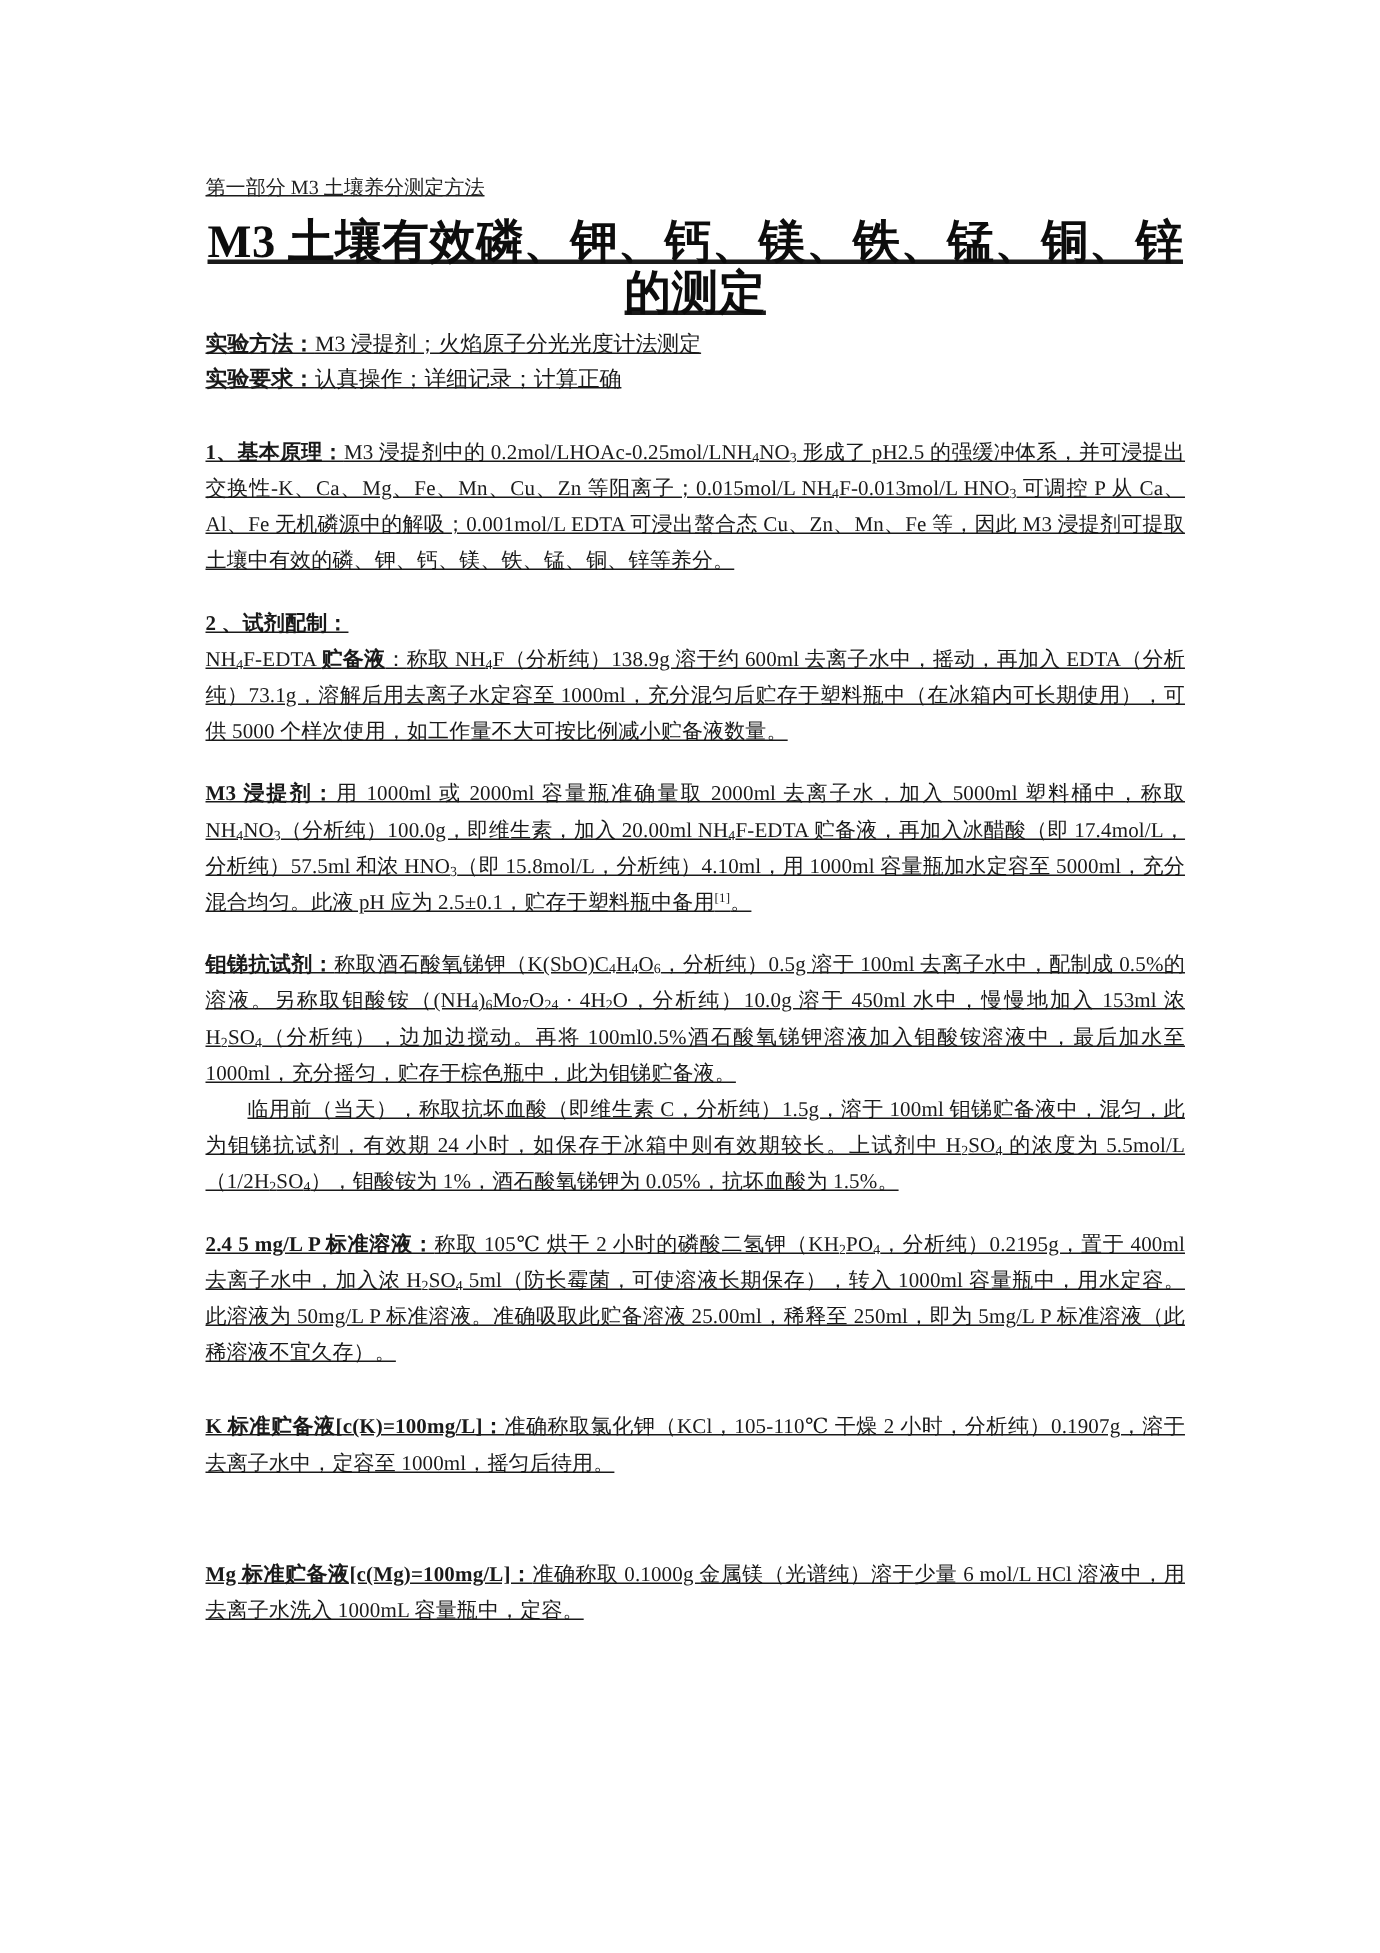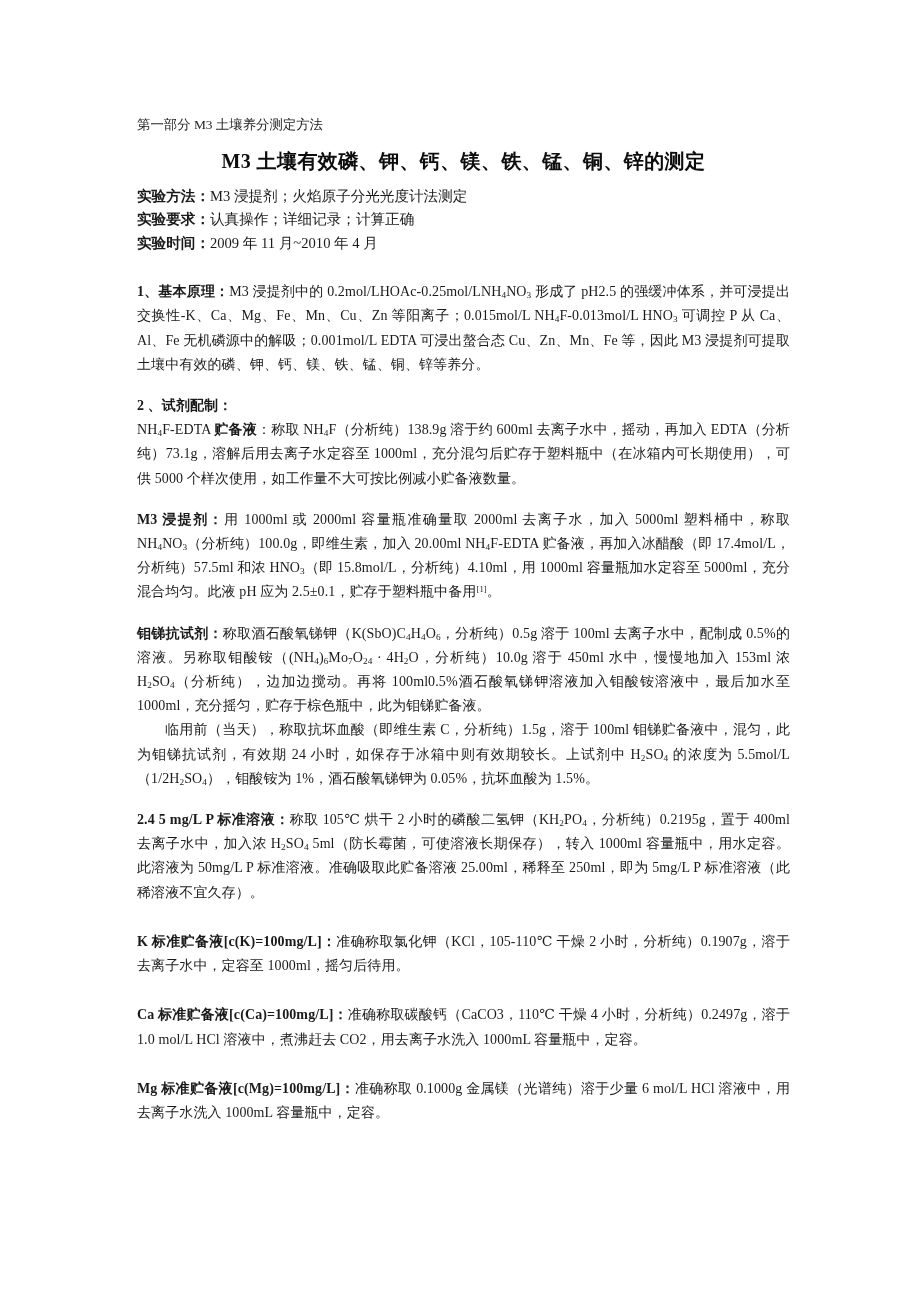--- a/index.html
+++ b/index.html
@@ -17,20 +17,21 @@
   .page {
     position: relative;
     width: 920px;
     height: 1302px;
     background: #ffffff;
     box-sizing: border-box;
     padding: 115px 130px 0 137px;
   }
   .doc-body {
     width: 653px;
+    text-decoration: underline;
   }
 
   
   .para {
     font-size: 14px;
     line-height: 24.2px;
     text-align: justify;
     text-justify: inter-character;
     margin: 0;
     letter-spacing: 0.1px;
@@ -39,21 +40,21 @@
   
   .runhead {
     font-size: 13.4px;
     line-height: 20px;
     margin: 0 0 9px 0;
     color: #232323;
   }
 
   
   .doc-title {
-    font-size: 20px;
+    font-size: 31px;
     font-weight: bold;
     line-height: 34px;
     text-align: center;
     margin: 0 0 7px 0;
     letter-spacing: 0.4px;
     color: #0d0d0d;
   }
 
   
   .meta-line {
@@ -93,23 +94,20 @@
     <div class="runhead">第一部分 M3 土壤养分测定方法</div>
 
     <h1 class="doc-title">M3 土壤有效磷、钾、钙、镁、铁、锰、铜、锌的测定</h1>
 
     <div class="meta-line">
       <span class="lbl">实验方法：</span><span>M3 浸提剂；火焰原子分光光度计法测定</span>
     </div>
     <div class="meta-line">
       <span class="lbl">实验要求：</span><span>认真操作；详细记录；计算正确</span>
     </div>
-    <div class="meta-line">
-      <span class="lbl">实验时间：</span><span>2009 年 11 月~2010 年 4 月</span>
-    </div>
 
     <div class="gap-lg"></div>
 
     <p class="para">
       <span class="b">1、基本原理：</span><span>M3 浸提剂中的 0.2mol/LHOAc-0.25mol/LNH</span><sub>4</sub><span>NO</span><sub>3</sub><span> 形成了 pH2.5 的强缓冲体系，并可浸提出交换性-K、Ca、Mg、Fe、Mn、Cu、Zn 等阳离子；0.015mol/L  NH</span><sub>4</sub><span>F-0.013mol/L  HNO</span><sub>3</sub><span> 可调控 P 从 Ca、Al、Fe 无机磷源中的解吸；0.001mol/L  EDTA 可浸出螯合态 Cu、Zn、Mn、Fe 等，因此 M3 浸提剂可提取土壤中有效的磷、钾、钙、镁、铁、锰、铜、锌等养分。</span>
     </p>
 
     <div class="gap-md"></div>
 
     <p class="para b">2 、试剂配制：</p>
@@ -141,23 +139,20 @@
     </p>
 
     <div class="gap-lg"></div>
 
     <p class="para">
       <span class="b">K 标准贮备液[c(K)=100mg/L]：</span><span>准确称取氯化钾（KCl，105-110℃ 干燥 2 小时，分析纯）0.1907g，溶于去离子水中，定容至 1000ml，摇匀后待用。</span>
     </p>
 
     <div class="gap-lg"></div>
 
-    <p class="para">
-      <span class="b">Ca 标准贮备液[c(Ca)=100mg/L]：</span><span>准确称取碳酸钙（CaCO3，110℃ 干燥 4 小时，分析纯）0.2497g，溶于 1.0  mol/L  HCl 溶液中，煮沸赶去 CO2，用去离子水洗入 1000mL 容量瓶中，定容。</span>
-    </p>
 
     <div class="gap-lg"></div>
 
     <p class="para">
       <span class="b">Mg 标准贮备液[c(Mg)=100mg/L]：</span><span>准确称取 0.1000g 金属镁（光谱纯）溶于少量 6  mol/L  HCl 溶液中，用去离子水洗入 1000mL 容量瓶中，定容。</span>
     </p>
 
   </div>
 </div>
 

